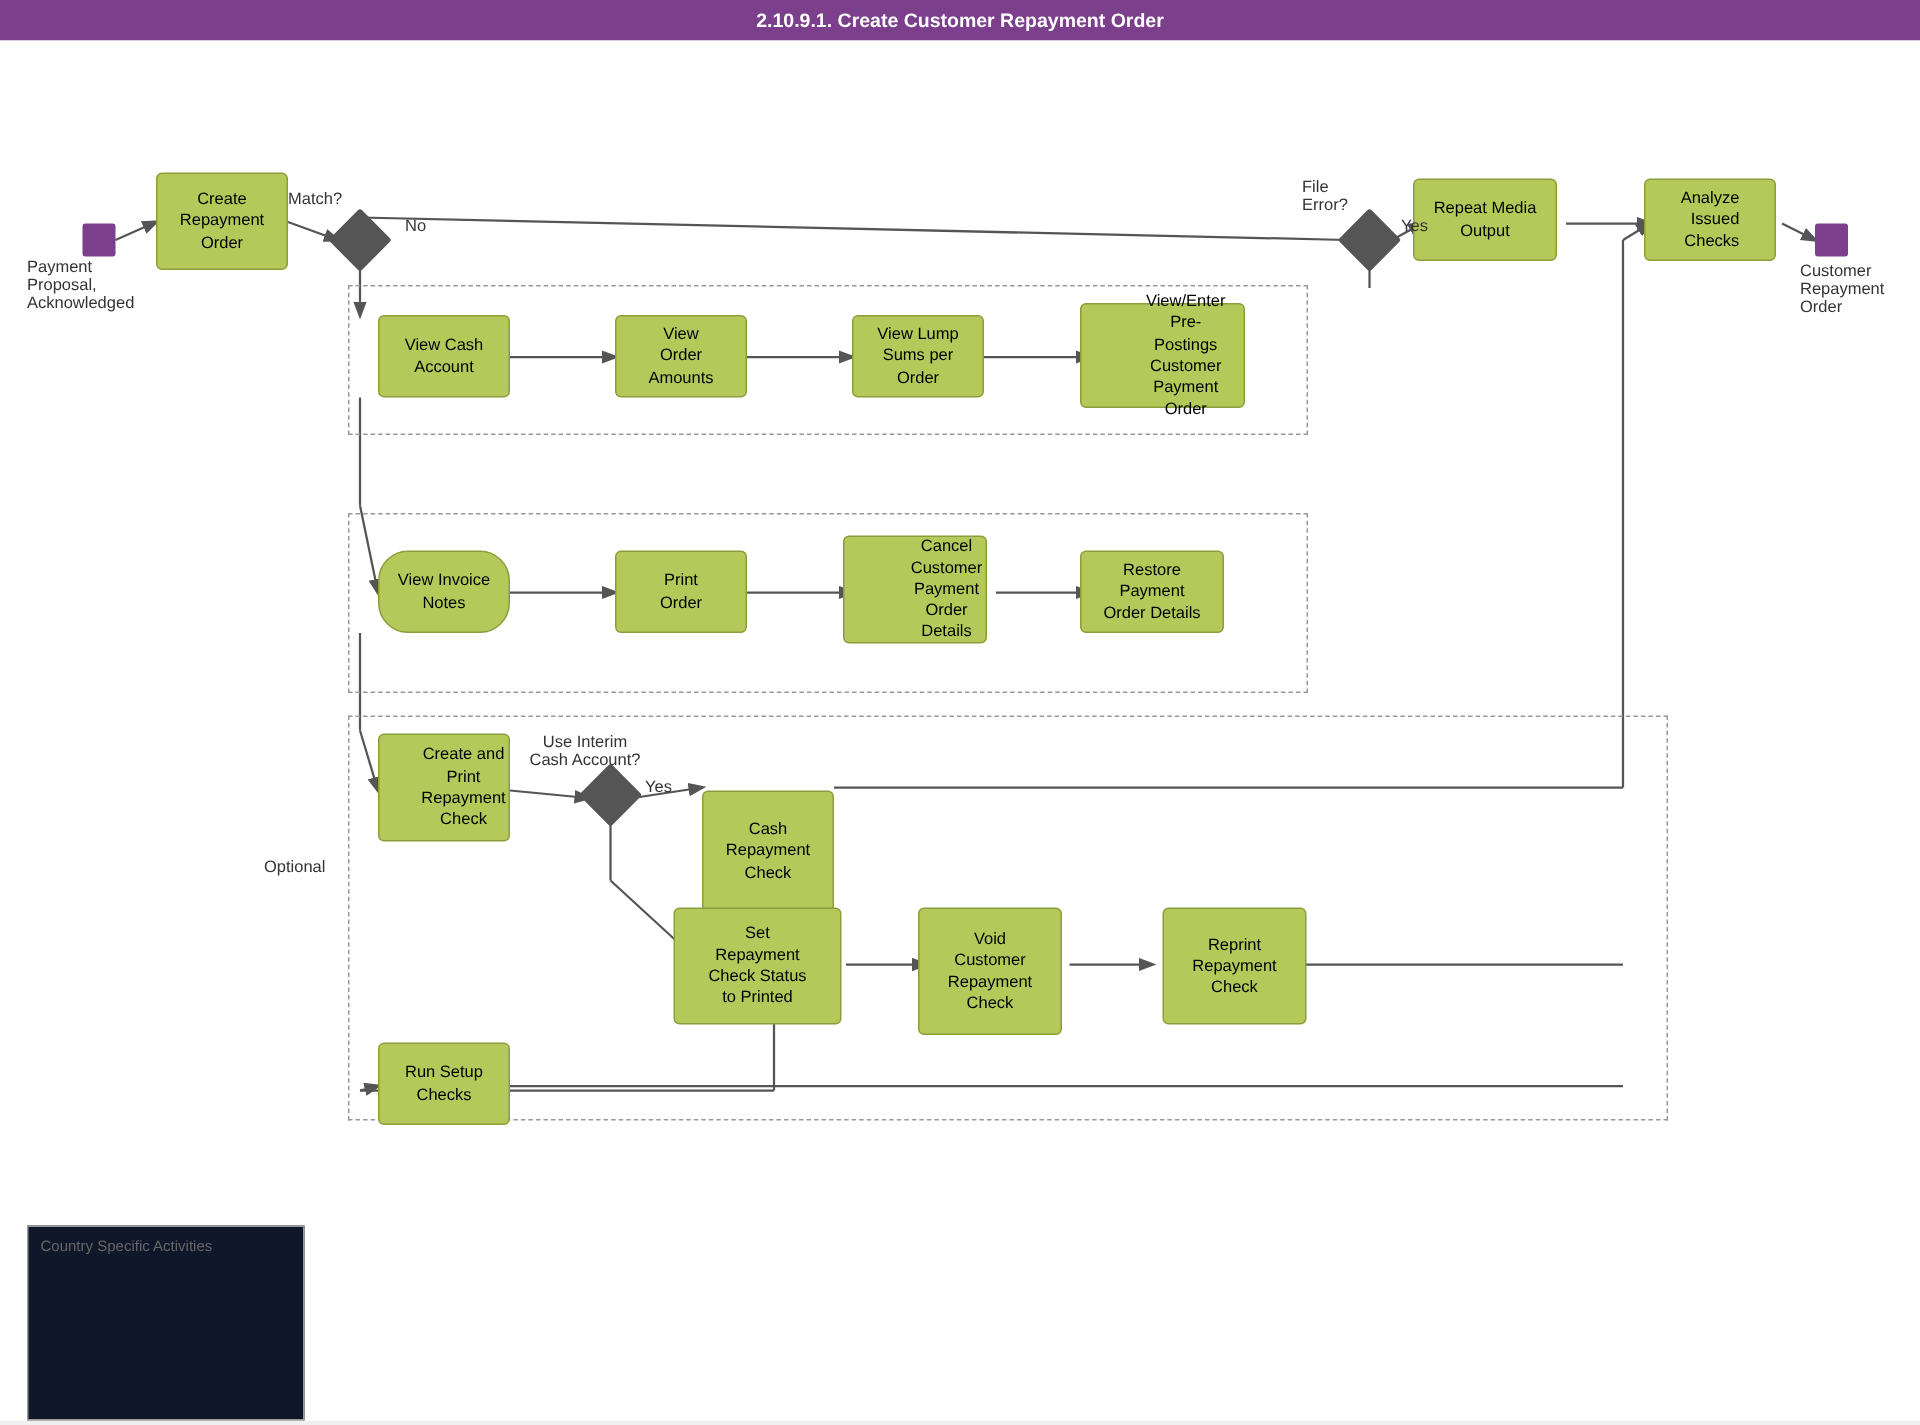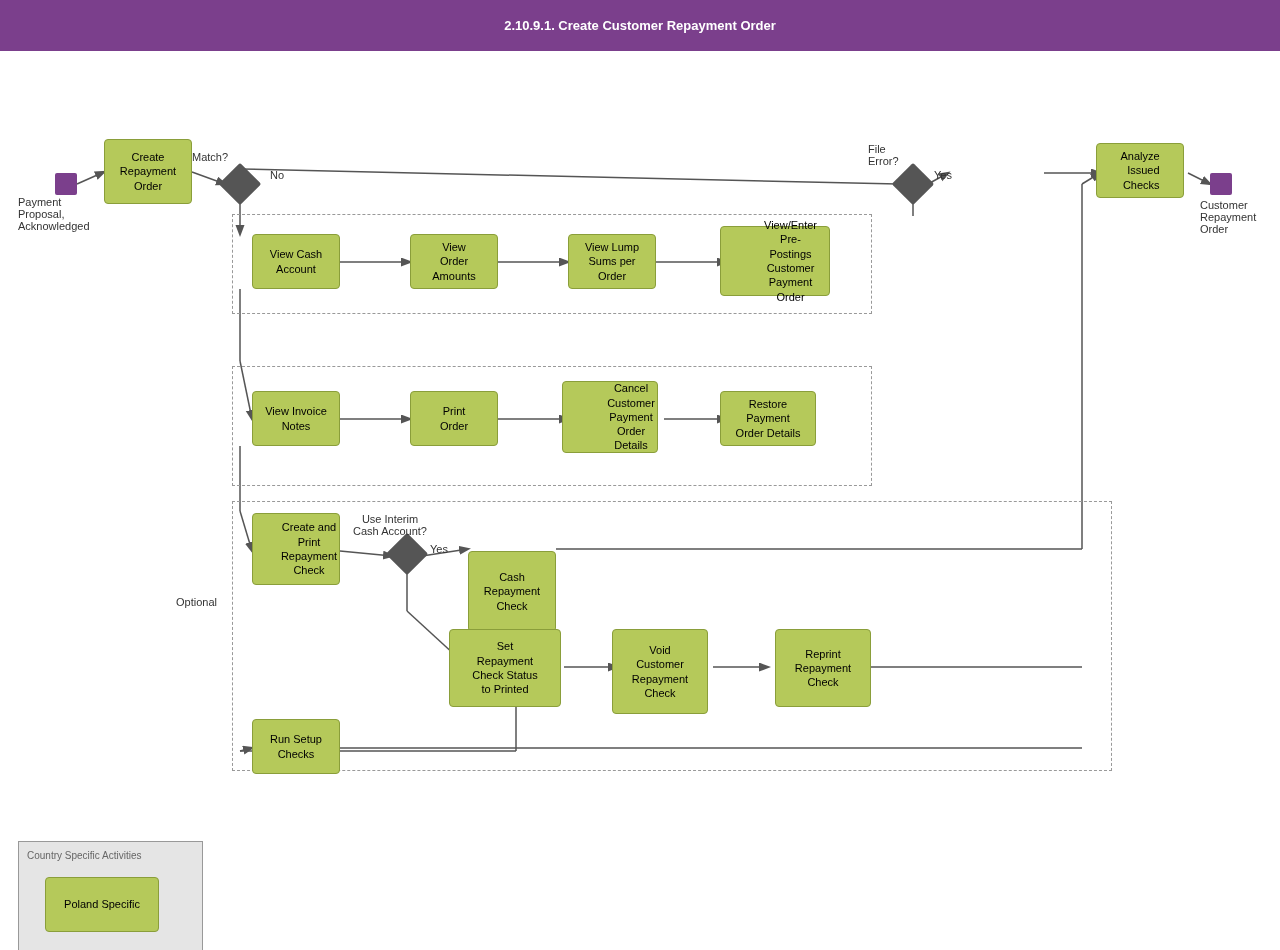--- a/index.html
+++ b/index.html
@@ -8,21 +8,21 @@
       font-family: Arial, sans-serif;
       font-size: 11px;
       width: 1280px;
       height: 950px;
       overflow: hidden;
     }
     .title-bar {
       background: #7b3f8c;
       color: white;
       text-align: center;
-      padding: 18px;
+      padding: 6px;
       font-size: 13px;
       font-weight: bold;
     }
     .diagram-area {
       background: white;
       width: 1280px;
       height: 920px;
       position: relative;
       overflow: hidden;
     }
@@ -67,21 +67,21 @@
     svg.arrows {
       position: absolute;
       top: 0; left: 0;
       width: 1280px;
       height: 920px;
       pointer-events: none;
     }
     .legend-box {
       position: absolute;
       border: 1px solid #999;
-      background: #e5e5e5;
+      background: #0f172a;
       padding: 8px;
     }
     .legend-title {
       font-size: 10px;
       color: #666;
       margin-bottom: 6px;
     }
   </style>
 </head>
 <body>
@@ -168,46 +168,46 @@
   <div class="box-container" style="left:232px;top:315px;width:640px;height:120px;border-style:dashed;"></div>
 
   <div class="box-container" style="left:232px;top:450px;width:880px;height:270px;border-style:dashed;"></div>
 
   <div class="node" style="left:104px;top:88px;width:88px;height:65px;">Create<br>Repayment<br>Order</div>
   <div class="node" style="left:252px;top:183px;width:88px;height:55px;">View Cash<br>Account</div>
   <div class="node" style="left:410px;top:183px;width:88px;height:55px;">View<br>Order<br>Amounts</div>
   <div class="node" style="left:568px;top:183px;width:88px;height:55px;">View Lump<br>Sums per<br>Order</div>
   <div class="node" style="left:720px;top:175px;width:110px;height:70px;padding-left:37px;">View/Enter Pre-<br>Postings<br>Customer<br>Payment Order</div>
 
-  <div class="node" style="left:252px;top:340px;width:88px;height:55px;">View Invoice<br>Notes</div>
+  <div class="node" style="left:252px;top:340px;width:88px;height:55px;border-radius:20px;">View Invoice<br>Notes</div>
   <div class="node" style="left:410px;top:340px;width:88px;height:55px;">Print<br>Order</div>
   <div class="node" style="left:562px;top:330px;width:96px;height:72px;padding-left:48px;">Cancel<br>Customer<br>Payment<br>Order Details</div>
   <div class="node" style="left:720px;top:340px;width:96px;height:55px;">Restore<br>Payment<br>Order Details</div>
 
   <div class="node" style="left:252px;top:462px;width:88px;height:72px;padding-left:32px;">Create and<br>Print<br>Repayment<br>Check</div>
   <div class="node" style="left:468px;top:462px;width:88px;height:81px;margin-top:38px;">Cash<br>Repayment<br>Check</div>
 
   <div class="node" style="left:449px;top:578px;width:112px;height:78px;">Set<br>Repayment<br>Check Status<br>to Printed</div>
   <div class="node" style="left:612px;top:578px;width:96px;height:85px;">Void<br>Customer<br>Repayment<br>Check</div>
   <div class="node" style="left:775px;top:578px;width:96px;height:78px;">Reprint<br>Repayment<br>Check</div>
 
   <div class="node" style="left:252px;top:668px;width:88px;height:55px;">Run Setup<br>Checks</div>
 
+  <div class="node" style="left:942px;top:92px;width:96px;height:55px;">Repeat Media<br>Output</div>
   <div class="node" style="left:1096px;top:92px;width:88px;height:55px;text-align:right;">Analyze<br>Issued<br>Checks</div>
 
   <div class="diamond" style="left:225px;top:118px;"></div>
   <div class="label" style="left:192px;top:100px;">Match?</div>
   <div class="label" style="left:270px;top:118px;">No</div>
 
   <div class="diamond" style="left:898px;top:118px;"></div>
   <div class="label" style="left:868px;top:92px;text-align:left;">File<br>Error?</div>
   <div class="label" style="left:934px;top:118px;">Yes</div>
 
   <div class="diamond" style="left:392px;top:488px;"></div>
   <div class="label" style="left:345px;top:462px;text-align:center;width:90px;">Use Interim<br>Cash Account?</div>
   <div class="label" style="left:430px;top:492px;">Yes</div>
 
   <div class="legend-box" style="left:18px;top:790px;width:185px;height:130px;">
     <div class="legend-title">Country Specific Activities</div>
-    <div class="node" style="position:relative;left:18px;top:10px;width:114px;height:55px;">Poland Specific</div>
   </div>
 
 </div>
 
 </body></html>

